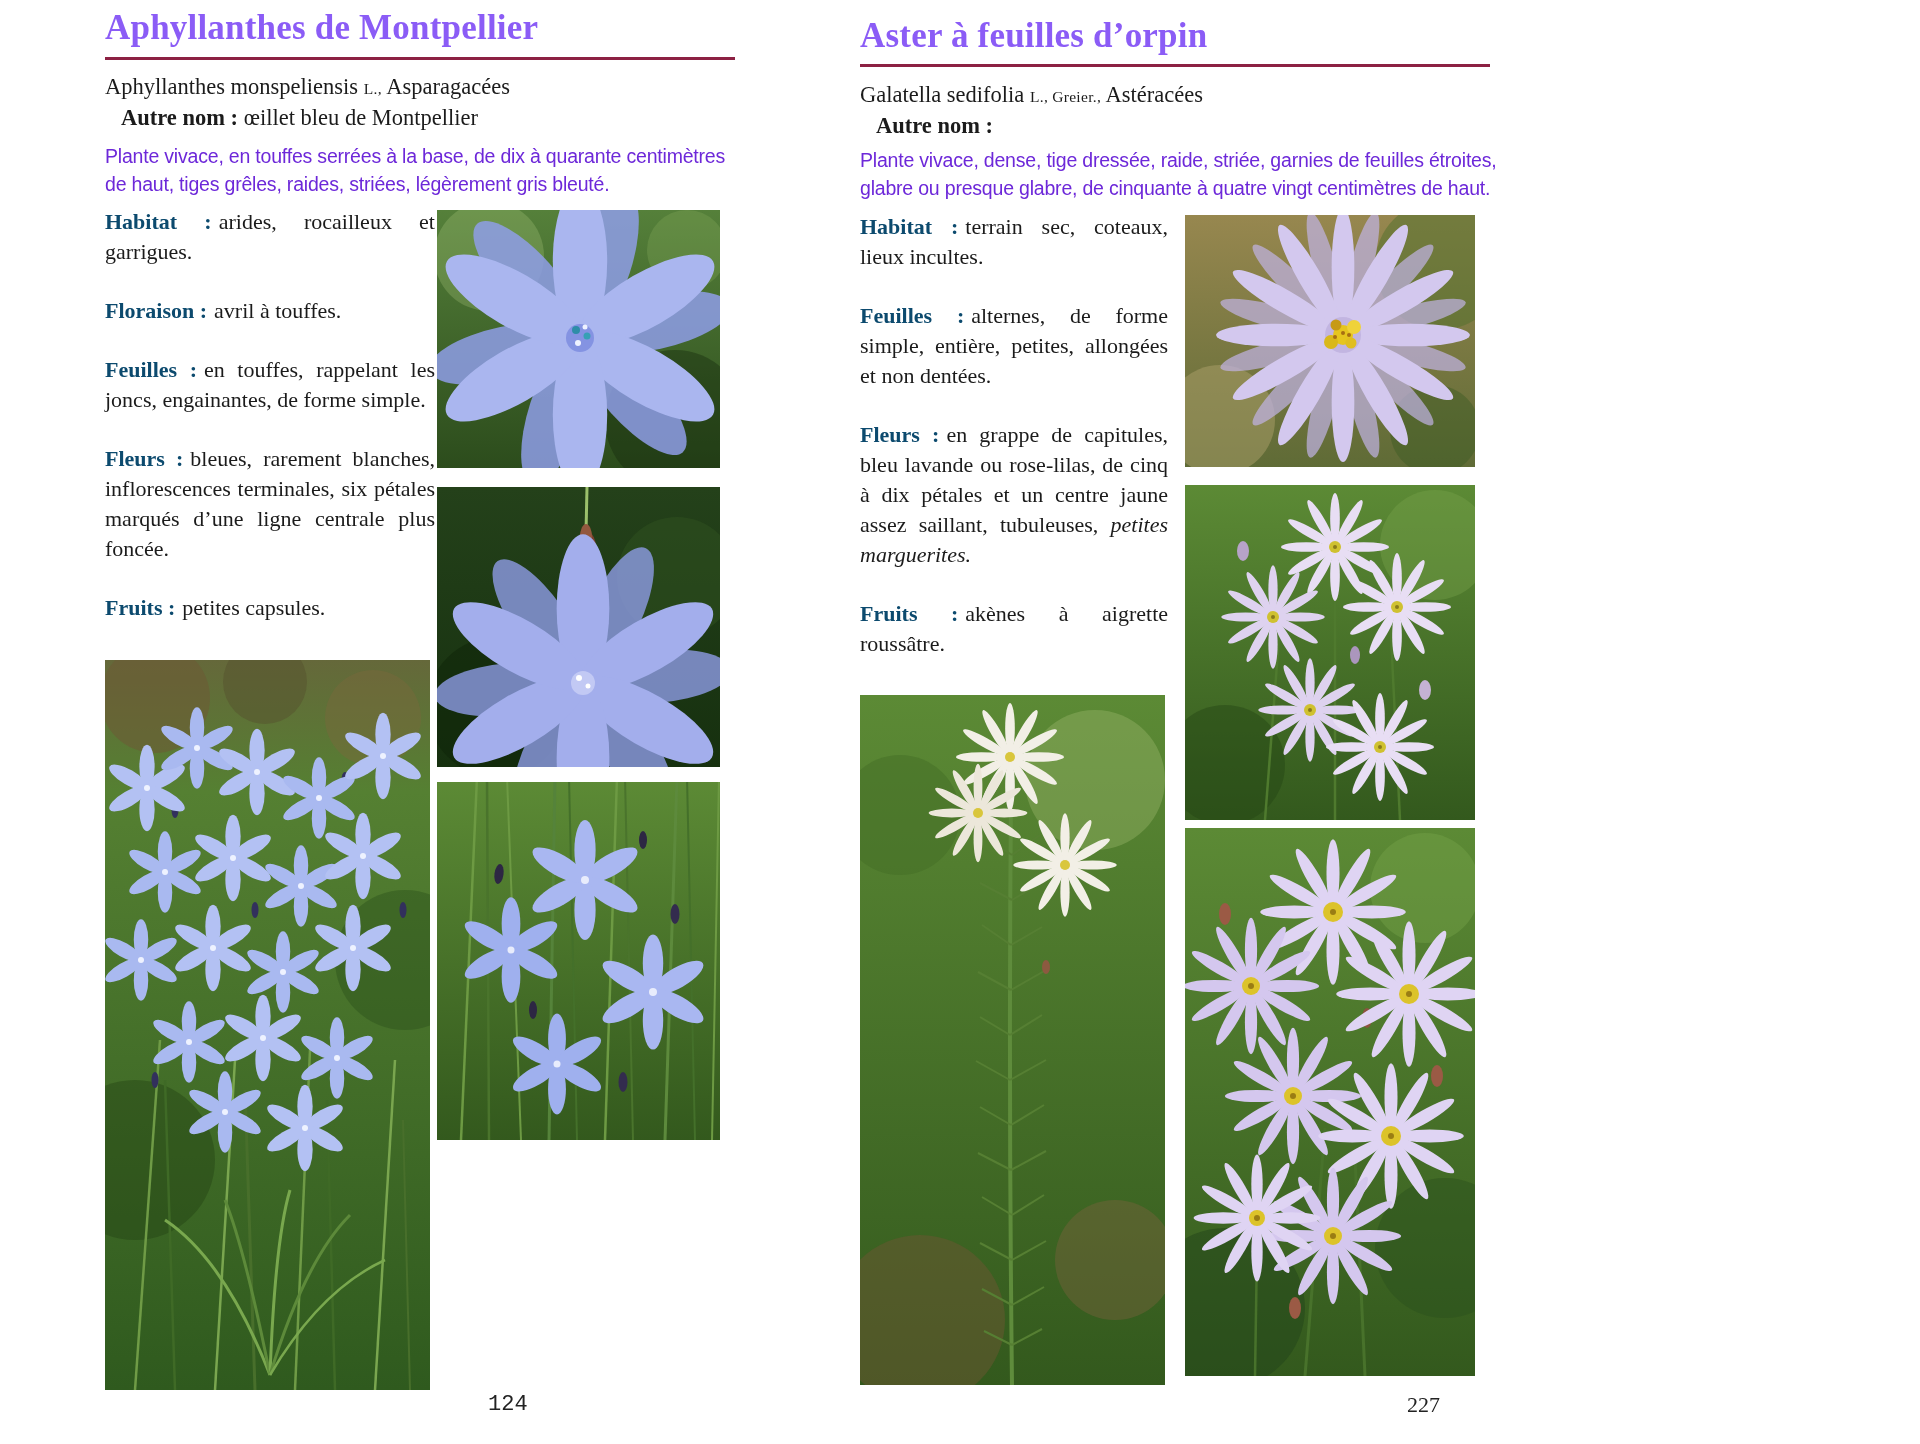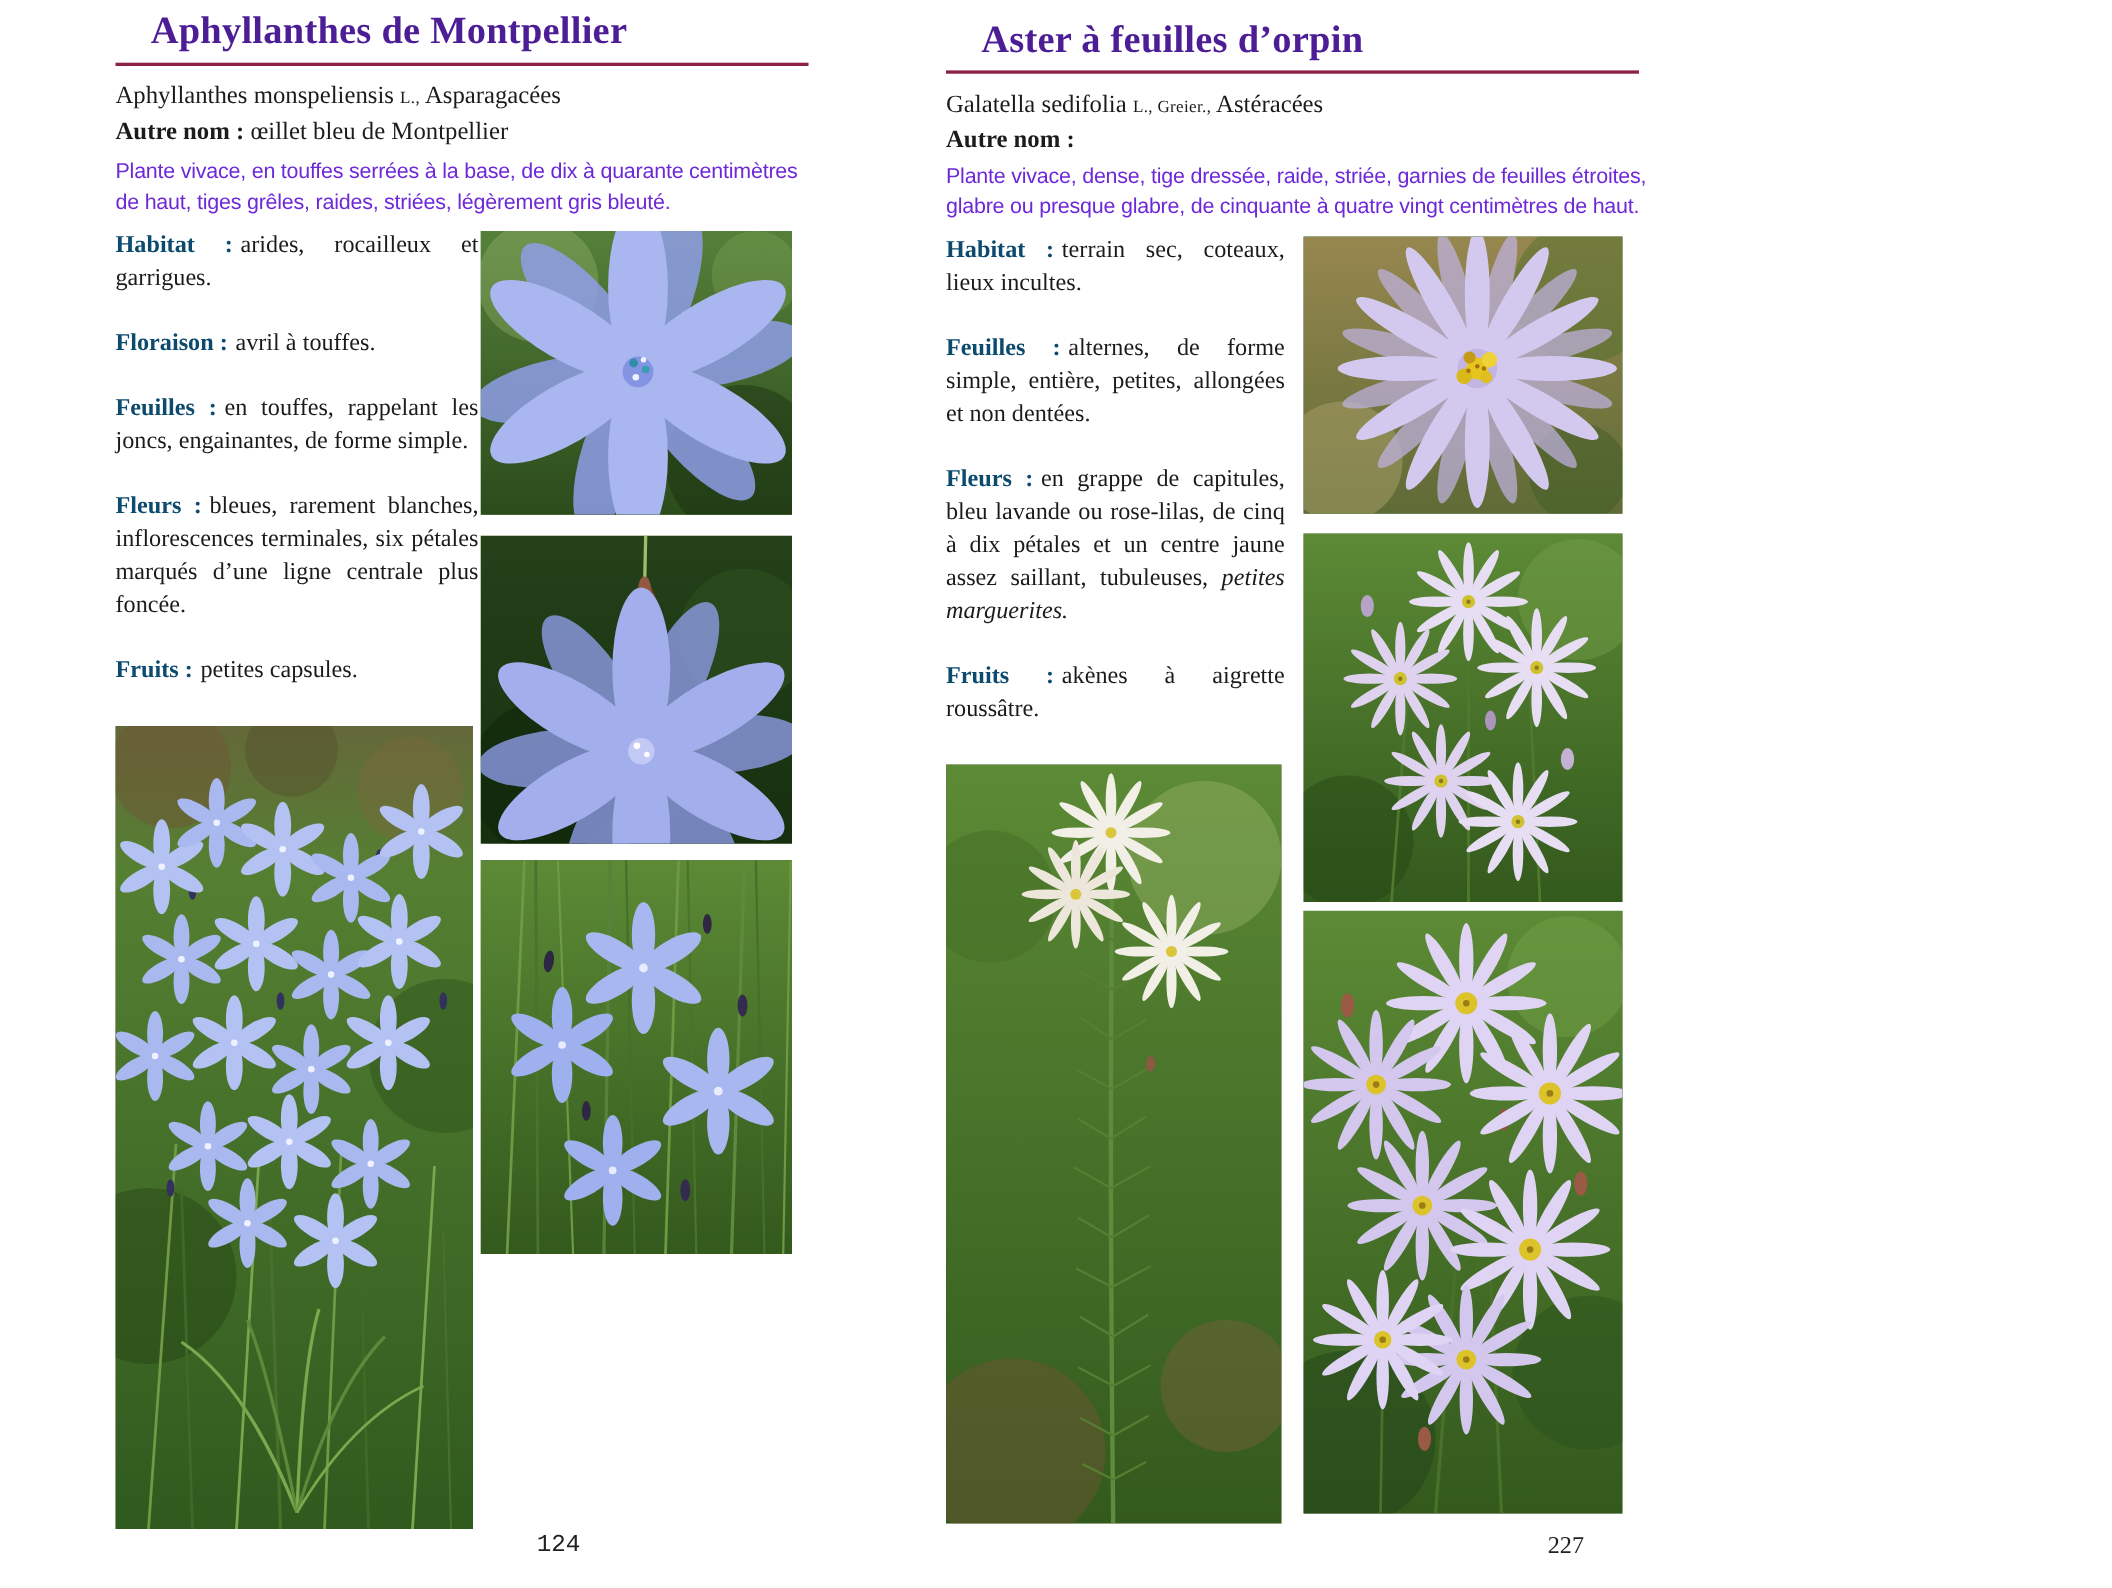--- a/index.html
+++ b/index.html
@@ -1,25 +1,25 @@
 <!DOCTYPE html>
 <html><head>
 <meta charset="utf-8">
 <style>
   html,body{margin:0;padding:0;}
   body{
     width:1920px;height:1444px;position:relative;overflow:hidden;
     background:#ffffff;color:#1b1b1b;
     font-family:"Liberation Serif", serif;
   }
-  .title{position:absolute;font-size:35px;font-weight:bold;color:#4c1d95;letter-spacing:.2px;white-space:nowrap;margin-left:32px;}
+  .title{position:absolute;font-size:35px;font-weight:bold;color:#8b5cf6;letter-spacing:.2px;white-space:nowrap;}
   .rule{position:absolute;height:3px;background:#8C2143;}
   .subtitle{position:absolute;font-size:22.5px;line-height:29px;}
   .subtitle .auth{font-size:15.5px;letter-spacing:.3px;}
-  .subtitle .bold{font-weight:bold;}
+  .subtitle .bold{font-weight:bold;margin-left:16px;}
   .intro{
     position:absolute;font-family:"Liberation Sans", sans-serif;
     font-size:19.5px;line-height:28px;color:#6d28d9;letter-spacing:-.2px;
   }
   .textcol{position:absolute;font-size:22px;line-height:30px;text-align:justify;}
   .textcol p{margin:0 0 29px 0;}
   .lab{font-weight:bold;color:#0c4a6e;padding-right:7px;}
   .textcol em{font-style:italic;}
   .photo{position:absolute;overflow:hidden;background:#3a5c24;}
   .photo svg{display:block;}

